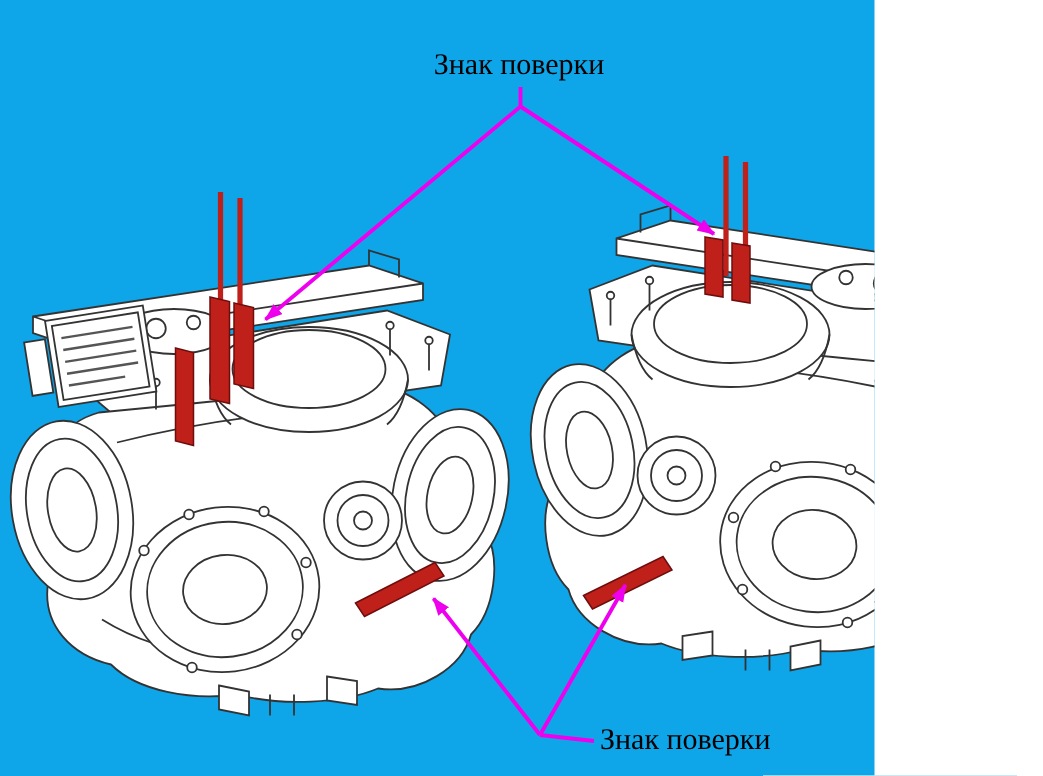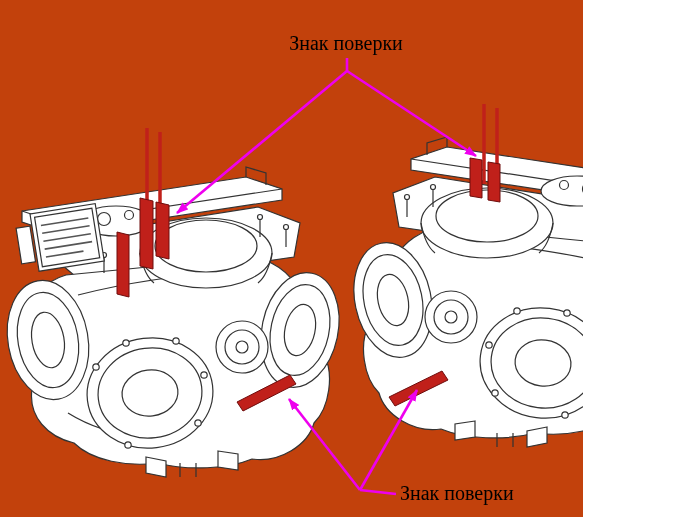--- a/index.html
+++ b/index.html
@@ -1,16 +1,16 @@
 <!DOCTYPE html>
 <html><head>
 <meta charset="utf-8">
 <style>
   html,body{margin:0;padding:0;background:#fff;}
-  #page{position:relative;width:583px;height:517px;background:#c2410c;overflow:hidden;
+  #page{position:relative;width:583px;height:517px;background:#0ea5e9;overflow:hidden;
         font-family:"Liberation Serif", serif;}
   .label{position:absolute;font-size:20px;color:#000;white-space:nowrap;}
   svg{position:absolute;left:0;top:0;}
   .ink{stroke:#333;stroke-width:1.2;fill:#fff;}
   .ink-line{stroke:#333;stroke-width:1.2;fill:none;}
   .ink-thin{stroke:#555;stroke-width:1.6;fill:none;}
   .seal-outline{stroke:#6e0d0d;stroke-width:1;}
   .arrow{stroke-width:2.6;fill:none;}
 </style>
 </head>

